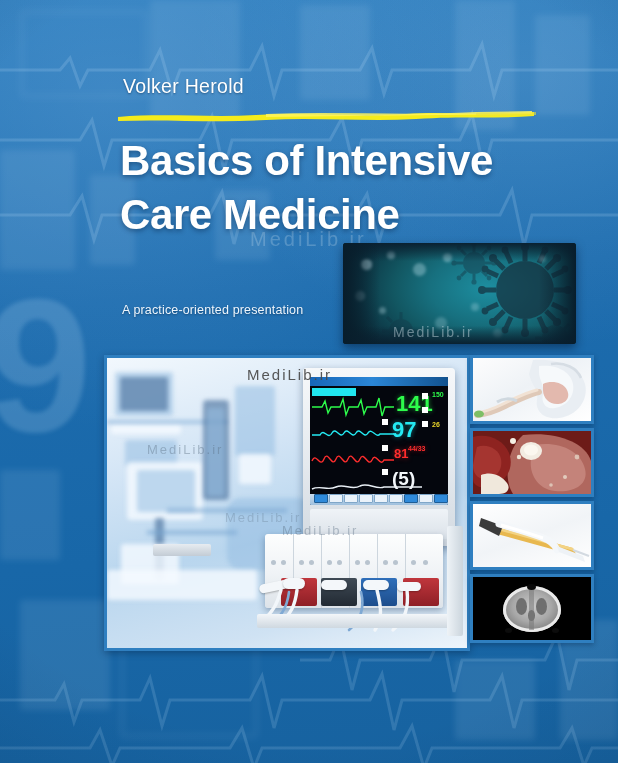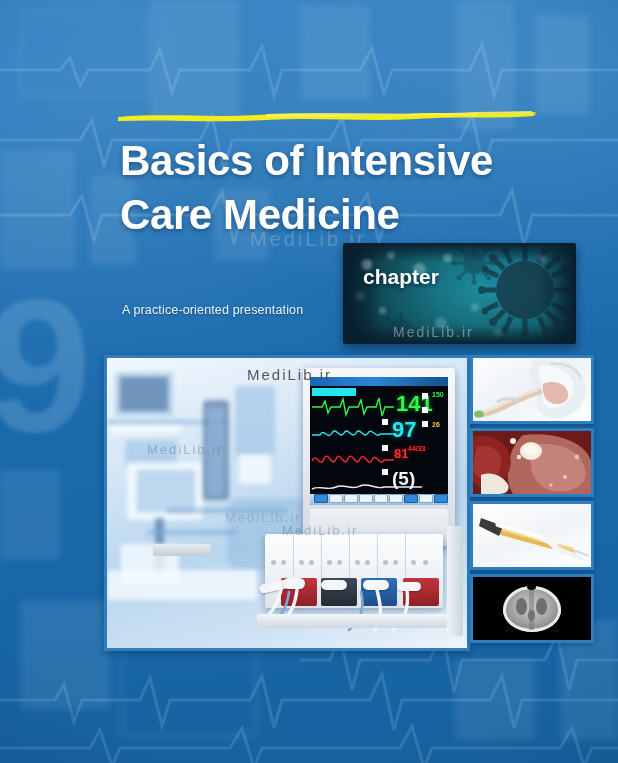--- a/index.html
+++ b/index.html
@@ -192,20 +192,21 @@
                L490,700 L502,676 L514,728 L522,700 L618,700"></path>
       <path d="M0,748 L90,748 L100,730 L112,766 L120,748 L230,748 L242,728 L254,768 L262,748
                L400,748 L412,726 L424,768 L432,748 L560,748 L572,728 L584,766 L592,748 L618,748"></path>
       <path d="M300,660 L330,660 L340,636 L352,690 L360,660 L430,660 L442,632 L454,692
                L462,660 L545,660 L557,634 L569,690 L577,660 L618,660"></path>
     </g>
   </svg>
 
   <div class="vig"></div>
 
+  <div class="author">Volker Herold</div>
 
   <svg class="stroke" viewBox="0 0 422 20" preserveAspectRatio="none">
     <path d="M2,11 C50,7 95,12 140,9 C190,6 240,12 290,8 C330,5 360,10 395,7 L418,6
              L418,10 C380,13 345,10 300,13 C250,16 200,11 150,14 C100,17 50,13 2,15 Z" fill="#f5ec1c"></path>
     <path d="M150,8 C220,5 290,10 360,6 L416,5 L416,8 L150,11 Z" fill="#fff55e" opacity=".85"></path>
     <path d="M360,7 C380,6 400,8 420,6 L420,9 L360,10 Z" fill="#e9e33a" opacity=".6"></path>
   </svg>
 
   <div class="wm-ghost">MediLib.ir</div>
 
@@ -282,21 +283,20 @@
     <div class="bokeh" style="left:12px;top:48px;width:10px;height:10px;opacity:.5;"></div>
     <div class="bokeh" style="left:36px;top:64px;width:7px;height:7px;opacity:.55;"></div>
     <div class="bokeh" style="left:92px;top:74px;width:12px;height:12px;opacity:.4;"></div>
     <div class="bokeh" style="left:128px;top:60px;width:8px;height:8px;opacity:.45;"></div>
     <div class="bokeh" style="left:150px;top:86px;width:9px;height:9px;opacity:.4;"></div>
     <div class="bokeh" style="left:196px;top:12px;width:7px;height:7px;opacity:.5;"></div>
 
     <div class="edge"></div>
 
     <div class="covid-txt">
-      <div class="c1">chapter</div>
     </div>
     <div class="covid-wm">MediLib.ir</div>
   </div>
 
   <div class="collage">
 
     <div class="main-photo">
       <div class="room"></div>
 
       <div class="rm rm-box" style="left:8px;top:14px;width:58px;height:44px;"></div>

